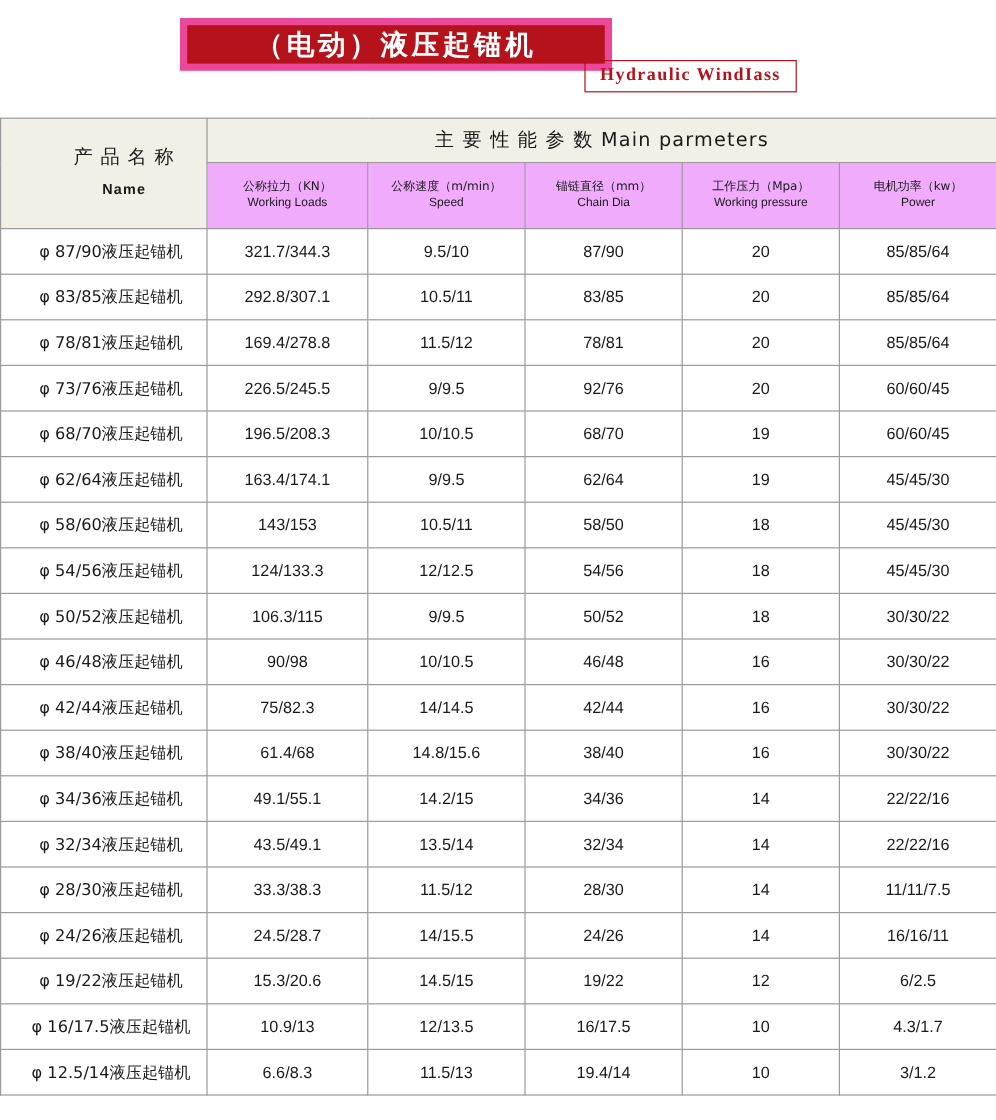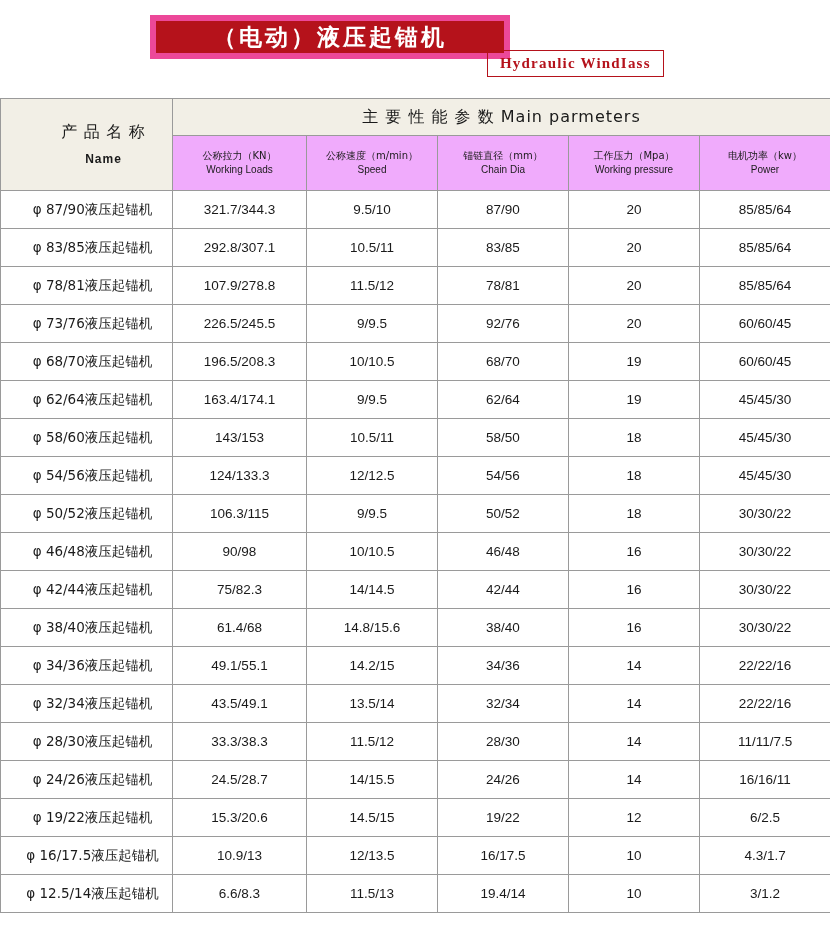--- a/index.html
+++ b/index.html
@@ -212,21 +212,21 @@
           <tr>
             <td class="name-cell">φ 83/85液压起锚机</td>
             <td>292.8/307.1</td>
             <td>10.5/11</td>
             <td>83/85</td>
             <td>20</td>
             <td>85/85/64</td>
           </tr>
           <tr>
             <td class="name-cell">φ 78/81液压起锚机</td>
-            <td>107.9/278.8</td>
+            <td>169.4/278.8</td>
             <td>11.5/12</td>
             <td>78/81</td>
             <td>20</td>
             <td>85/85/64</td>
           </tr>
           <tr>
             <td class="name-cell">φ 73/76液压起锚机</td>
             <td>226.5/245.5</td>
             <td>9/9.5</td>
             <td>92/76</td>

